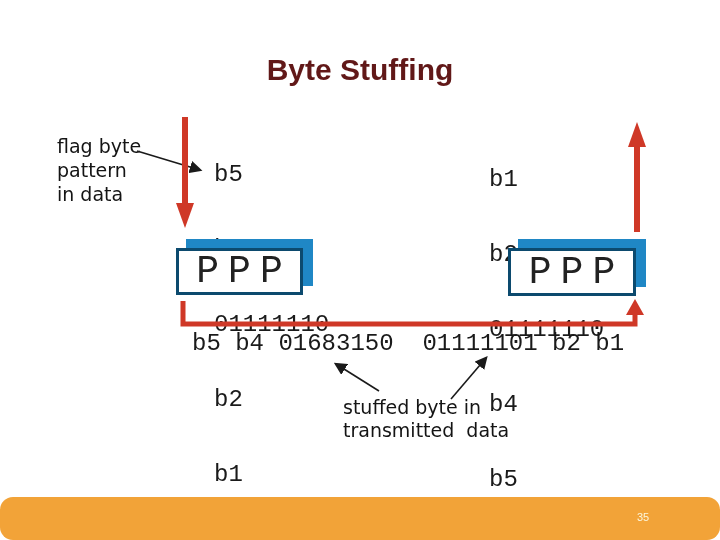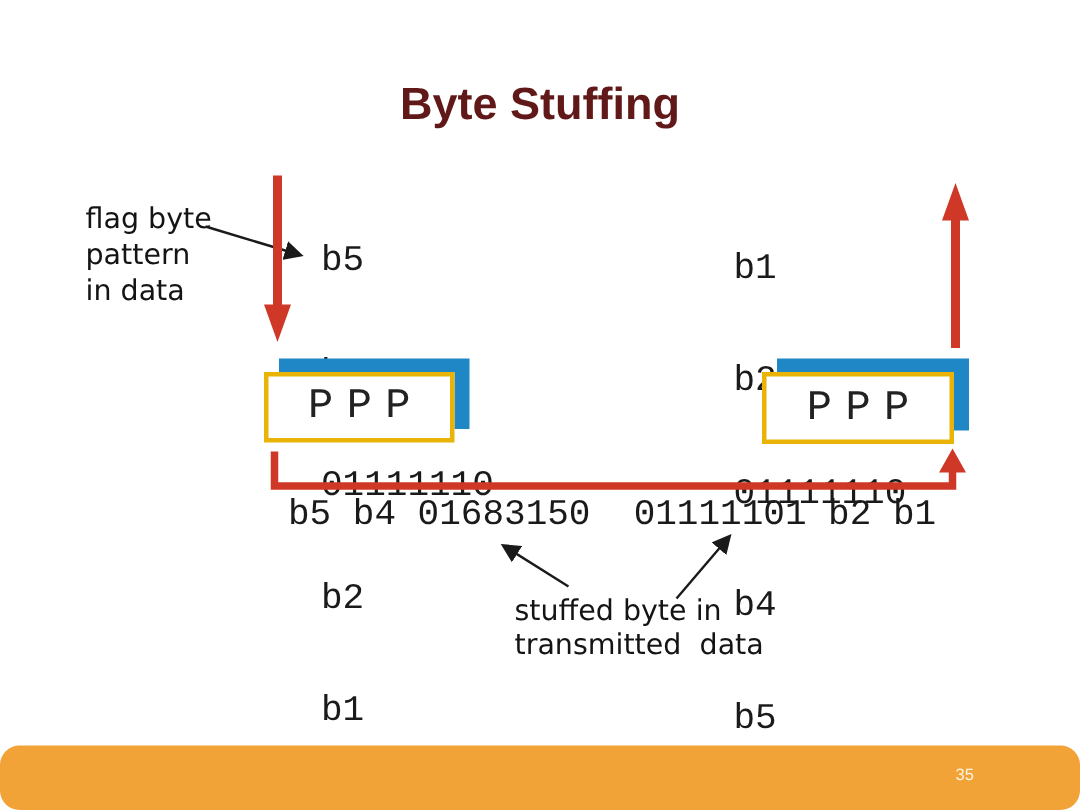--- a/index.html
+++ b/index.html
@@ -61,26 +61,26 @@
     left: 10px;
     top: -9px;
     width: 100%;
     height: 100%;
     background: var(--box-shadow-blue, #1f87c5);
   }
   .ppp-box {
     position: absolute;
     left: 0; top: 0; right: 0; bottom: 0;
     background: #ffffff;
-    border: 3px solid #eab308;
+    border: 3px solid #0c4a6e;
     display: flex;
     align-items: center;
     justify-content: center;
     font-family: "Liberation Mono", "DejaVu Sans Mono", monospace;
-    font-size: 28px;
+    font-size: 38px;
     font-weight: 400;
     letter-spacing: 9px;
     color: #222222;
   }
   .ppp-box span { margin-right: -9px; }
   .ppp-left  { left: 176px; top: 248px; width: 127px; height: 47px; }
   .ppp-right { left: 508px; top: 248px; width: 128px; height: 48px; }
   .overlay {
     position: absolute;
     left: 0; top: 0;

